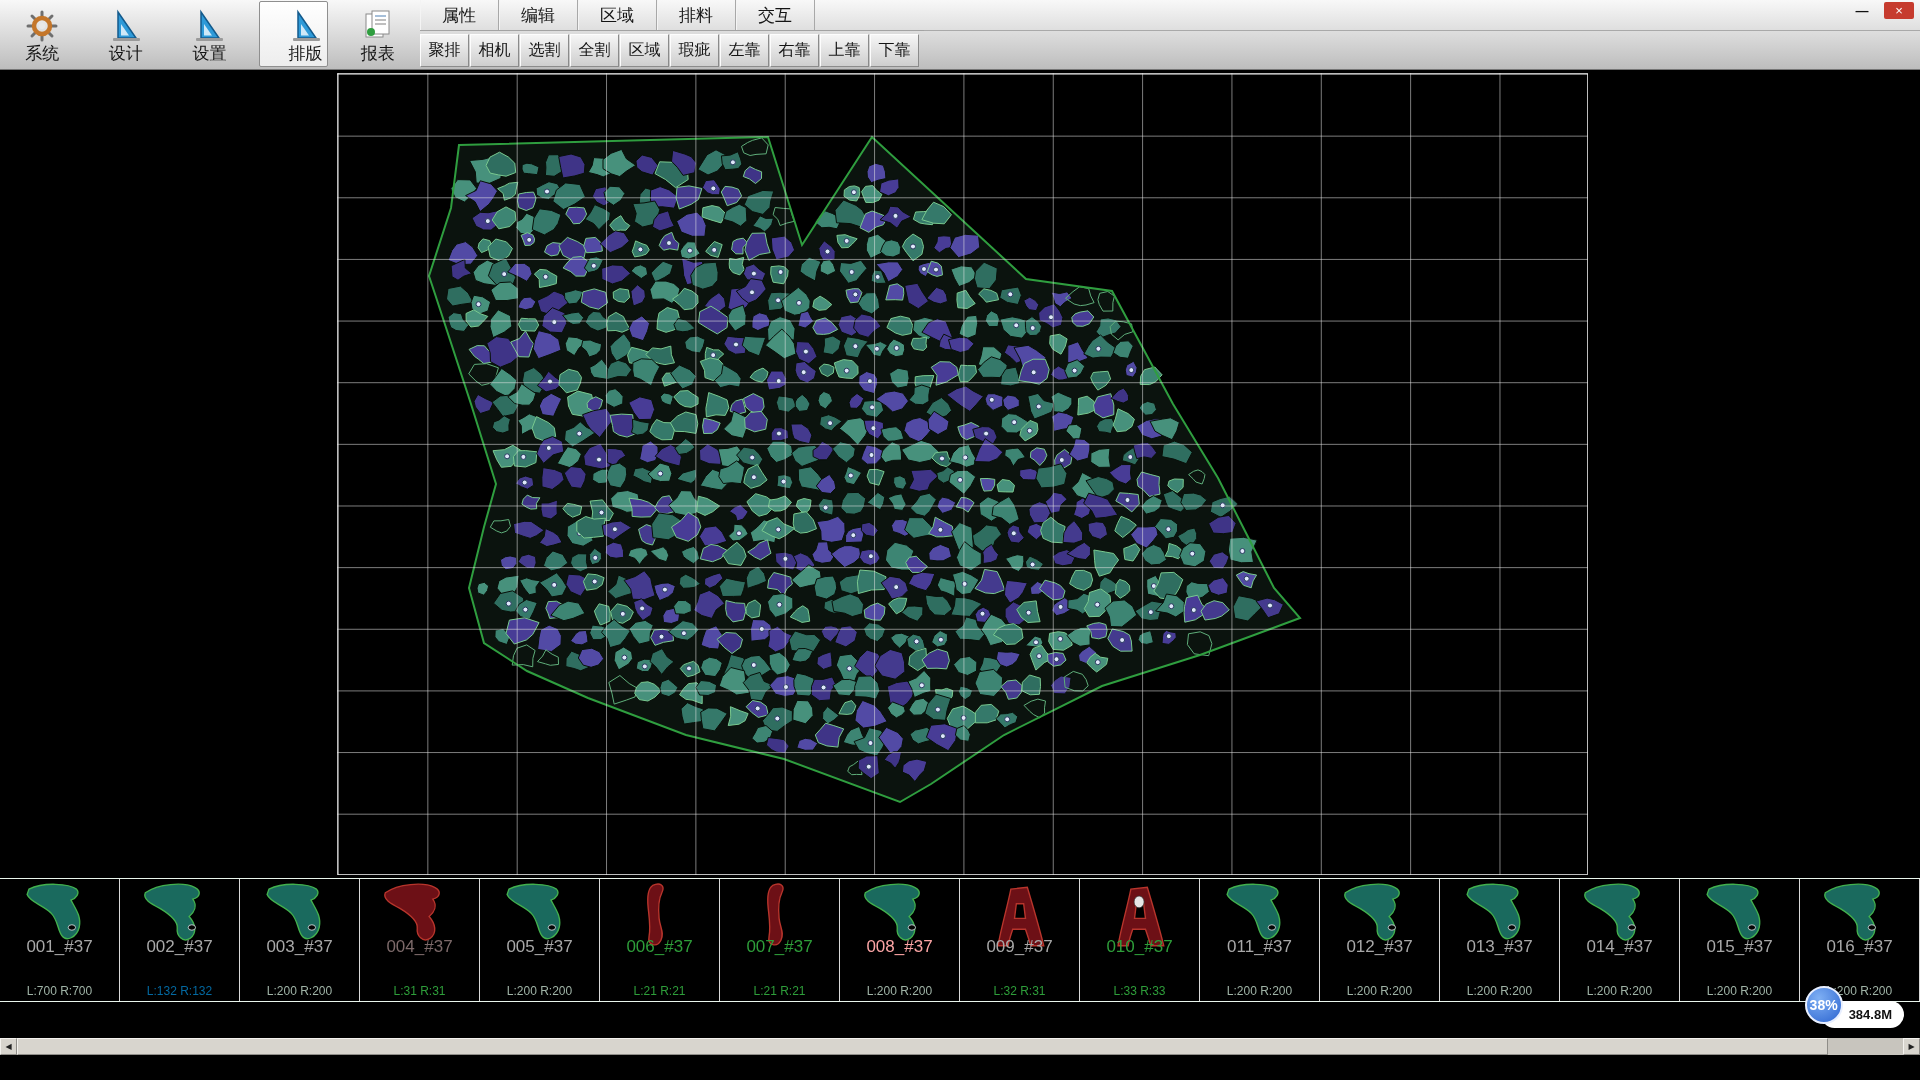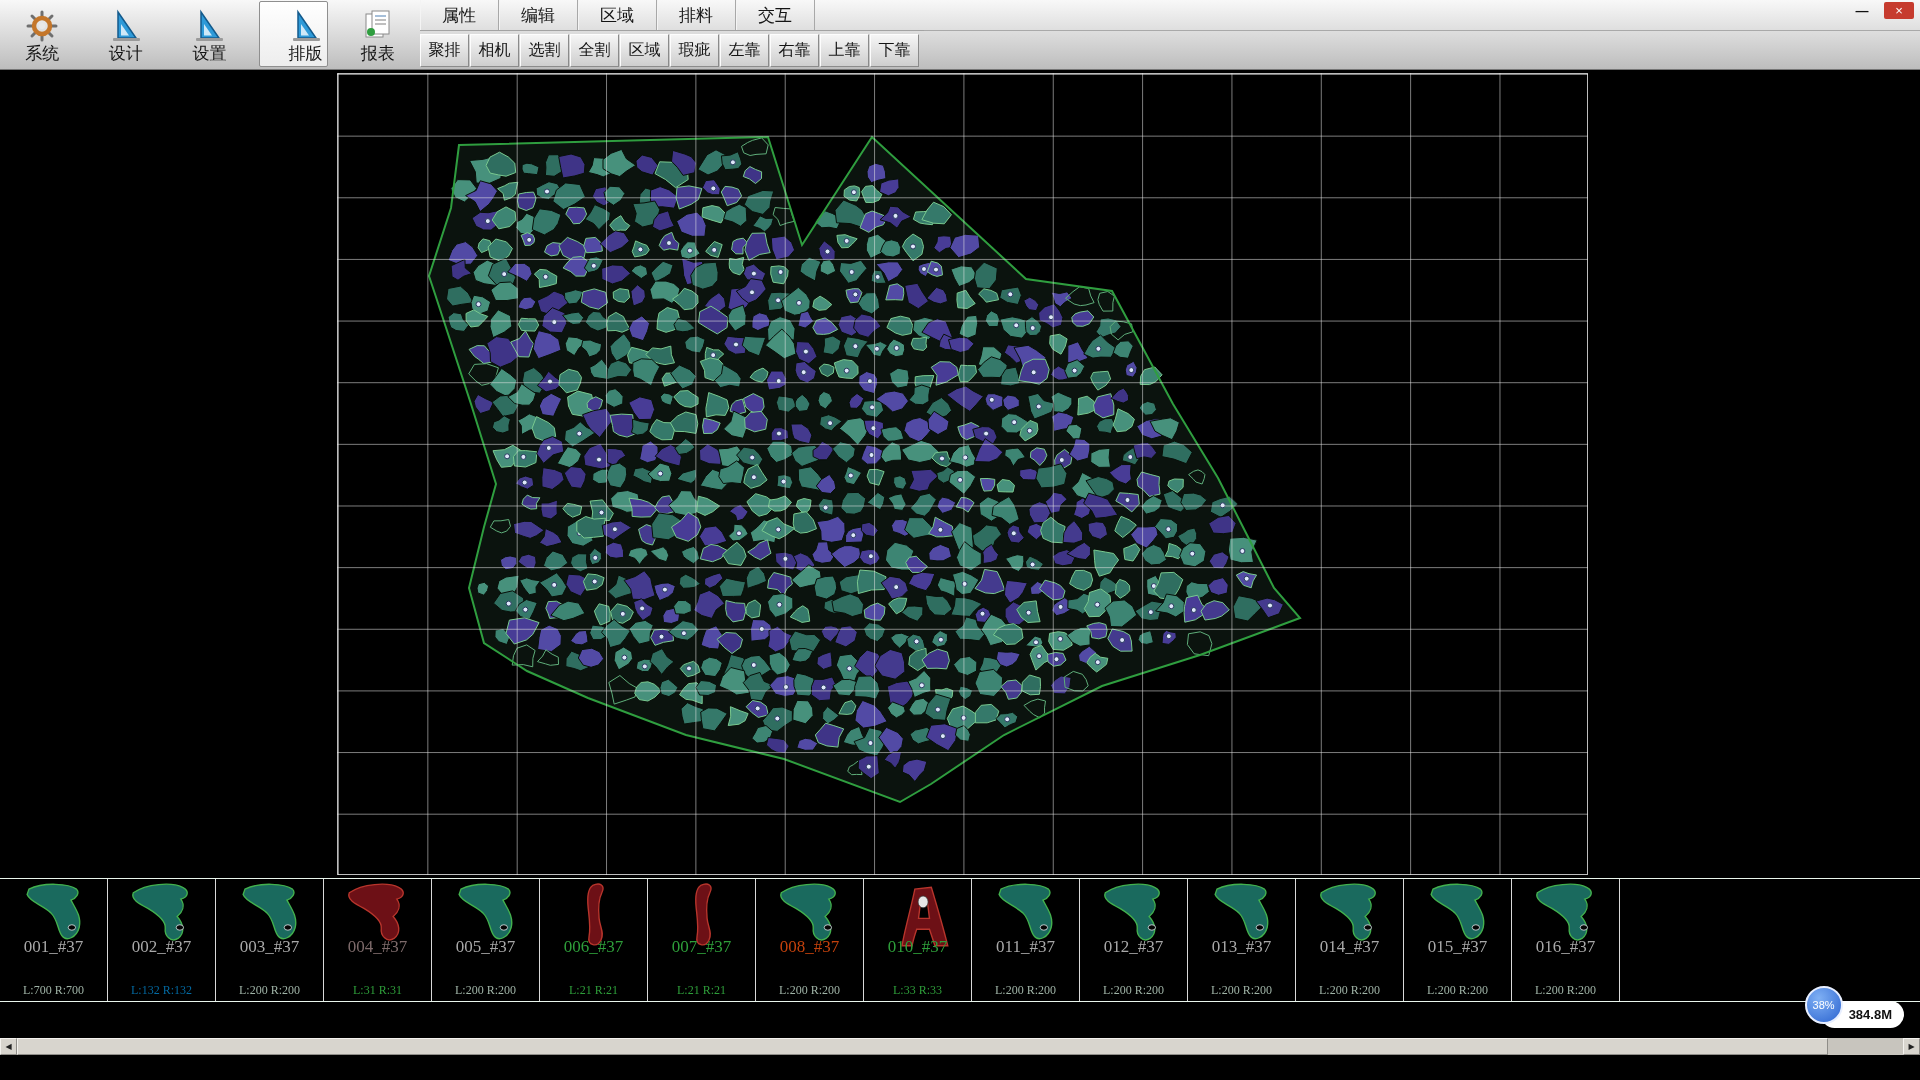--- a/index.html
+++ b/index.html
@@ -38,31 +38,31 @@
   #nest-svg{position:absolute;top:0;left:0;}
   .grid-overlay{position:absolute;left:337px;top:3px;width:1251px;height:802px;
     border:1px solid rgba(236,236,236,.8);
     background-image:linear-gradient(to right,rgba(228,228,228,.55) 1px,transparent 1px),
                      linear-gradient(to bottom,rgba(228,228,228,.55) 1px,transparent 1px);
     background-size:89.35px 61.65px;pointer-events:none;}
 
   
   .thumb-strip{position:absolute;top:878px;left:0;width:1920px;height:124px;background:#000;
     border-top:1px solid #e9f5ec;border-bottom:1px solid #e9f5ec;display:flex;overflow:hidden;}
-  .tile{position:relative;width:108px;height:100%;flex:none;border-right:1px solid #d9d9d9;background:#000;font-family:Liberation Serif, serif;}
+  .tile{position:relative;width:120px;height:100%;flex:none;border-right:1px solid #d9d9d9;background:#000;}
   .tile-shape{position:absolute;top:1px;left:8px;width:104px;height:84px;}
   .tile-name{position:absolute;top:58px;left:0;width:100%;text-align:center;font-size:17px;color:#a8a8a8;}
   .tile-info{position:absolute;bottom:3px;left:0;width:100%;text-align:center;font-size:12px;color:#9fb3a6;}
 
   
   .status-badge{position:absolute;top:981px;right:16px;display:flex;align-items:center;z-index:8;}
   .pct-circle{width:38px;height:38px;border-radius:50%;
     background:radial-gradient(circle at 35% 30%,#7fb0f4,#2b63cf);
-    border:2px solid #e8efff;color:#fff;font-size:11px;display:flex;align-items:center;
-    justify-content:center;z-index:2;font-weight:normal;}
+    border:2px solid #e8efff;color:#fff;font-size:14px;display:flex;align-items:center;
+    justify-content:center;z-index:2;font-weight:bold;}
   .badge-pill{height:27px;background:#fff;border-radius:14px;display:flex;align-items:center;
     padding:0 12px 0 28px;margin-left:-22px;font-size:13px;font-weight:bold;color:#111;margin-top:20px;}
 
   
   .hscrollbar{position:absolute;top:1038px;left:0;width:1920px;height:17px;background:#c8c5be;display:flex;}
   .sb-btn{width:17px;height:17px;flex:none;display:flex;align-items:center;justify-content:center;
     font-size:8px;color:#222;background:#d8d5ce;border:1px solid;
     border-color:#f4f2ee #8f8d88 #8f8d88 #f4f2ee;}
   .sb-track{flex:1;position:relative;}
   .sb-thumb{position:absolute;left:0;top:0;height:100%;width:96%;background:#d8d5ce;
@@ -967,22 +967,29 @@
           <path d="M40 6 C48 2 54 6 50 14 C46 22 46 32 47 42 C48 52 53 58 49 66 C45 74 34 72 36 62 C38 52 36 40 35 30 C34 20 34 10 40 6 Z" fill="#6d1016" stroke="#b8352c" stroke-width="1.5" fill-rule="evenodd"></path>
         </svg>
     <div class="tile-name" style="color: rgb(46, 158, 58);">007_#37</div>
     <div class="tile-info" style="color: rgb(46, 158, 58);">L:21 R:21</div>
   </div>
       <div class="tile">
     <svg class="tile-shape" viewBox="0 0 96 92">
           <path d="M10 14 C24 4 52 2 64 8 C72 12 70 19 62 21 C67 28 64 35 58 40 C65 48 67 58 59 64 C51 69 44 61 45 53 C46 45 36 37 26 31 C16 26 7 21 10 14 Z" fill="#1a6a5e" stroke="#43b14e" stroke-width="1.5" fill-rule="evenodd"></path>
           <ellipse cx="61" cy="52" rx="4" ry="3" fill="#050505" stroke="#cfd8dc" stroke-width="1"></ellipse>
         </svg>
-    <div class="tile-name" style="color: #c2410c;">008_#37</div>
+    <div class="tile-name" style="color: #fca5a5;">008_#37</div>
     <div class="tile-info" style="color: rgb(159, 179, 166);">L:200 R:200</div>
+  </div>
+      <div class="tile">
+    <svg class="tile-shape" viewBox="0 0 96 92">
+          <path d="M24 72 C26 58 34 30 38 10 L56 8 C62 28 70 56 74 72 L60 72 C58 66 56 60 54 54 L40 54 C38 60 36 66 35 72 Z M44 26 L52 26 L54 42 L42 42 Z" fill="#6d1016" stroke="#b8352c" stroke-width="1.5" fill-rule="evenodd"></path>
+        </svg>
+    <div class="tile-name" style="color: rgb(168, 168, 168);">009_#37</div>
+    <div class="tile-info" style="color: rgb(46, 158, 58);">L:32 R:31</div>
   </div>
       <div class="tile">
     <svg class="tile-shape" viewBox="0 0 96 92">
           <path d="M24 72 C26 58 34 30 38 10 L56 8 C62 28 70 56 74 72 L60 72 C58 66 56 60 54 54 L40 54 C38 60 36 66 35 72 Z M44 26 L52 26 L54 42 L42 42 Z" fill="#6d1016" stroke="#b8352c" stroke-width="1.5" fill-rule="evenodd"></path>
           <ellipse cx="47" cy="24" rx="5.5" ry="6.5" fill="#e6e6e6" stroke="#333" stroke-width="0.8"></ellipse>
         </svg>
     <div class="tile-name" style="color: rgb(46, 158, 58);">010_#37</div>
     <div class="tile-info" style="color: rgb(46, 158, 58);">L:33 R:33</div>
   </div>
       <div class="tile">

